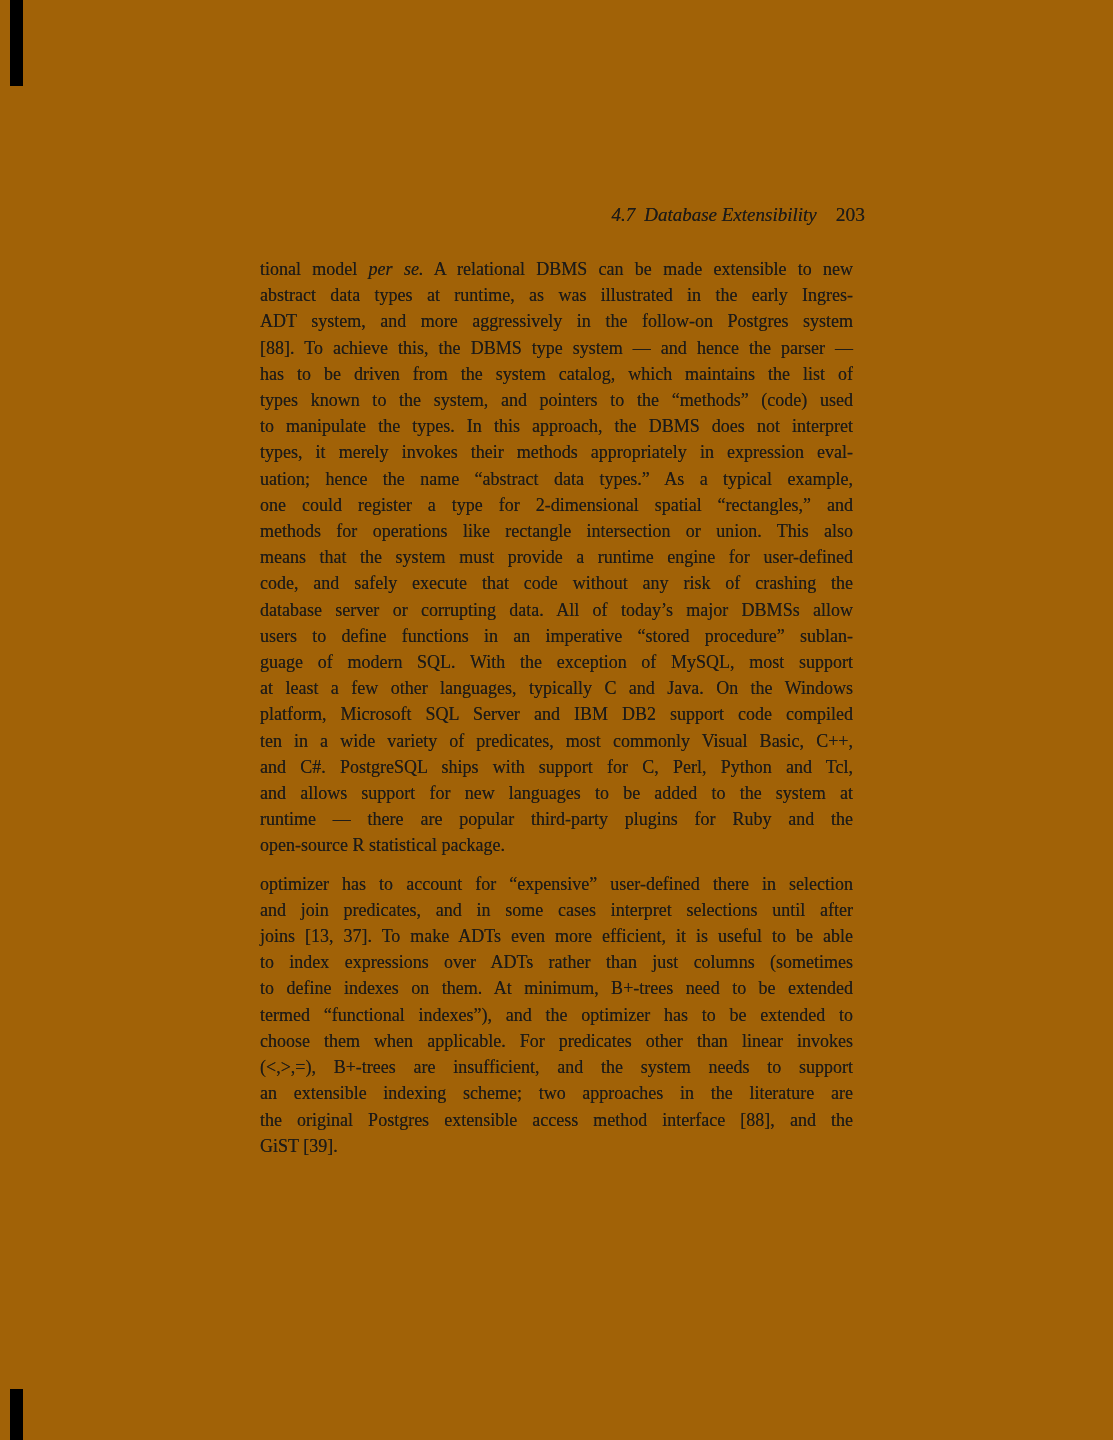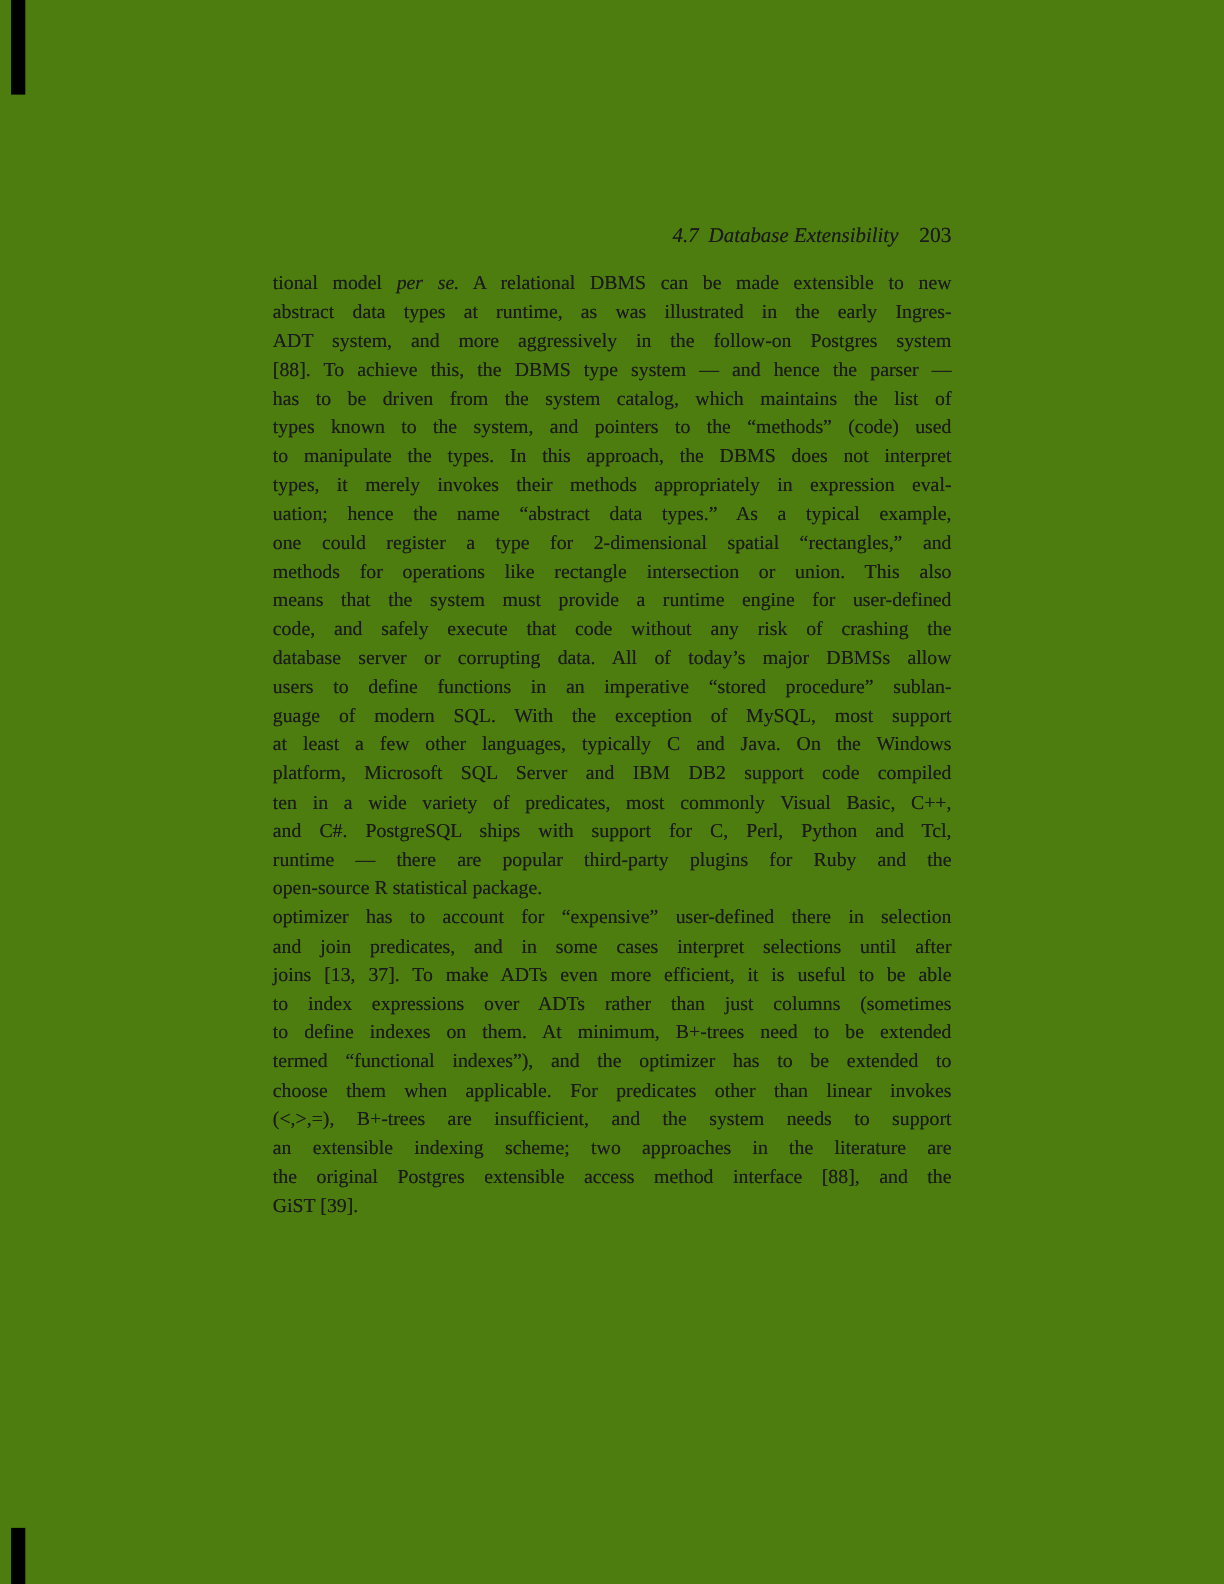--- a/index.html
+++ b/index.html
@@ -1,20 +1,20 @@
 <!DOCTYPE html>
 <html><head>
 <meta charset="utf-8">
 <style>
   html, body { margin: 0; padding: 0; background: #ffffff; }
   .page {
     position: relative;
     width: 1113px;
     height: 1440px;
-    background: #4d7c0f;
+    background: #a16207;
     overflow: hidden;
     font-family: "Liberation Serif", "DejaVu Serif", serif;
     color: #1b1b1b;
     text-shadow: 0 0 0.4px rgba(0,0,0,0.55);
   }
   .scan-mark {
     position: absolute;
     background: #000000;
     width: 13px;
     left: 10px;
@@ -39,21 +39,21 @@
     font-size: 19.5px;
   }
   .body-text {
     position: absolute;
     top: 244px;
     left: 248px;
     width: 617px;
     font-size: 18px;
     line-height: 26.2px;
   }
-  .paragraph { margin: 0; }
+  .paragraph { margin: 12px; }
   .line {
     text-align: justify;
     text-align-last: justify;
     text-justify: inter-word;
   }
   .line.no-just { text-align-last: left; }
   .line.indent { text-indent: 30px; }
   .line i { font-style: italic; }
 </style>
 </head>
@@ -83,20 +83,21 @@
         <div class="line">methods for operations like rectangle intersection or union. This also</div>
         <div class="line">means that the system must provide a runtime engine for user-defined</div>
         <div class="line">code, and safely execute that code without any risk of crashing the</div>
         <div class="line">database server or corrupting data. All of today’s major DBMSs allow</div>
         <div class="line">users to define functions in an imperative “stored procedure” sublan-</div>
         <div class="line">guage of modern SQL. With the exception of MySQL, most support</div>
         <div class="line">at least a few other languages, typically C and Java. On the Windows</div>
         <div class="line">platform, Microsoft SQL Server and IBM DB2 support code compiled</div>
         <div class="line">ten in a wide variety of predicates, most commonly Visual Basic, C++,</div>
         <div class="line">and C#. PostgreSQL ships with support for C, Perl, Python and Tcl,</div>
+        <div class="line">and allows support for new languages to be added to the system at</div>
         <div class="line">runtime — there are popular third-party plugins for Ruby and the</div>
         <div class="line no-just">open-source R statistical package.</div>
       </div>
       <div class="paragraph">
         <div class="line">optimizer has to account for “expensive” user-defined there in selection</div>
         <div class="line">and join predicates, and in some cases interpret selections until after</div>
         <div class="line">joins [13, 37]. To make ADTs even more efficient, it is useful to be able</div>
         <div class="line">to index expressions over ADTs rather than just columns (sometimes</div>
         <div class="line">to define indexes on them. At minimum, B+-trees need to be extended</div>
         <div class="line">termed “functional indexes”), and the optimizer has to be extended to</div>

